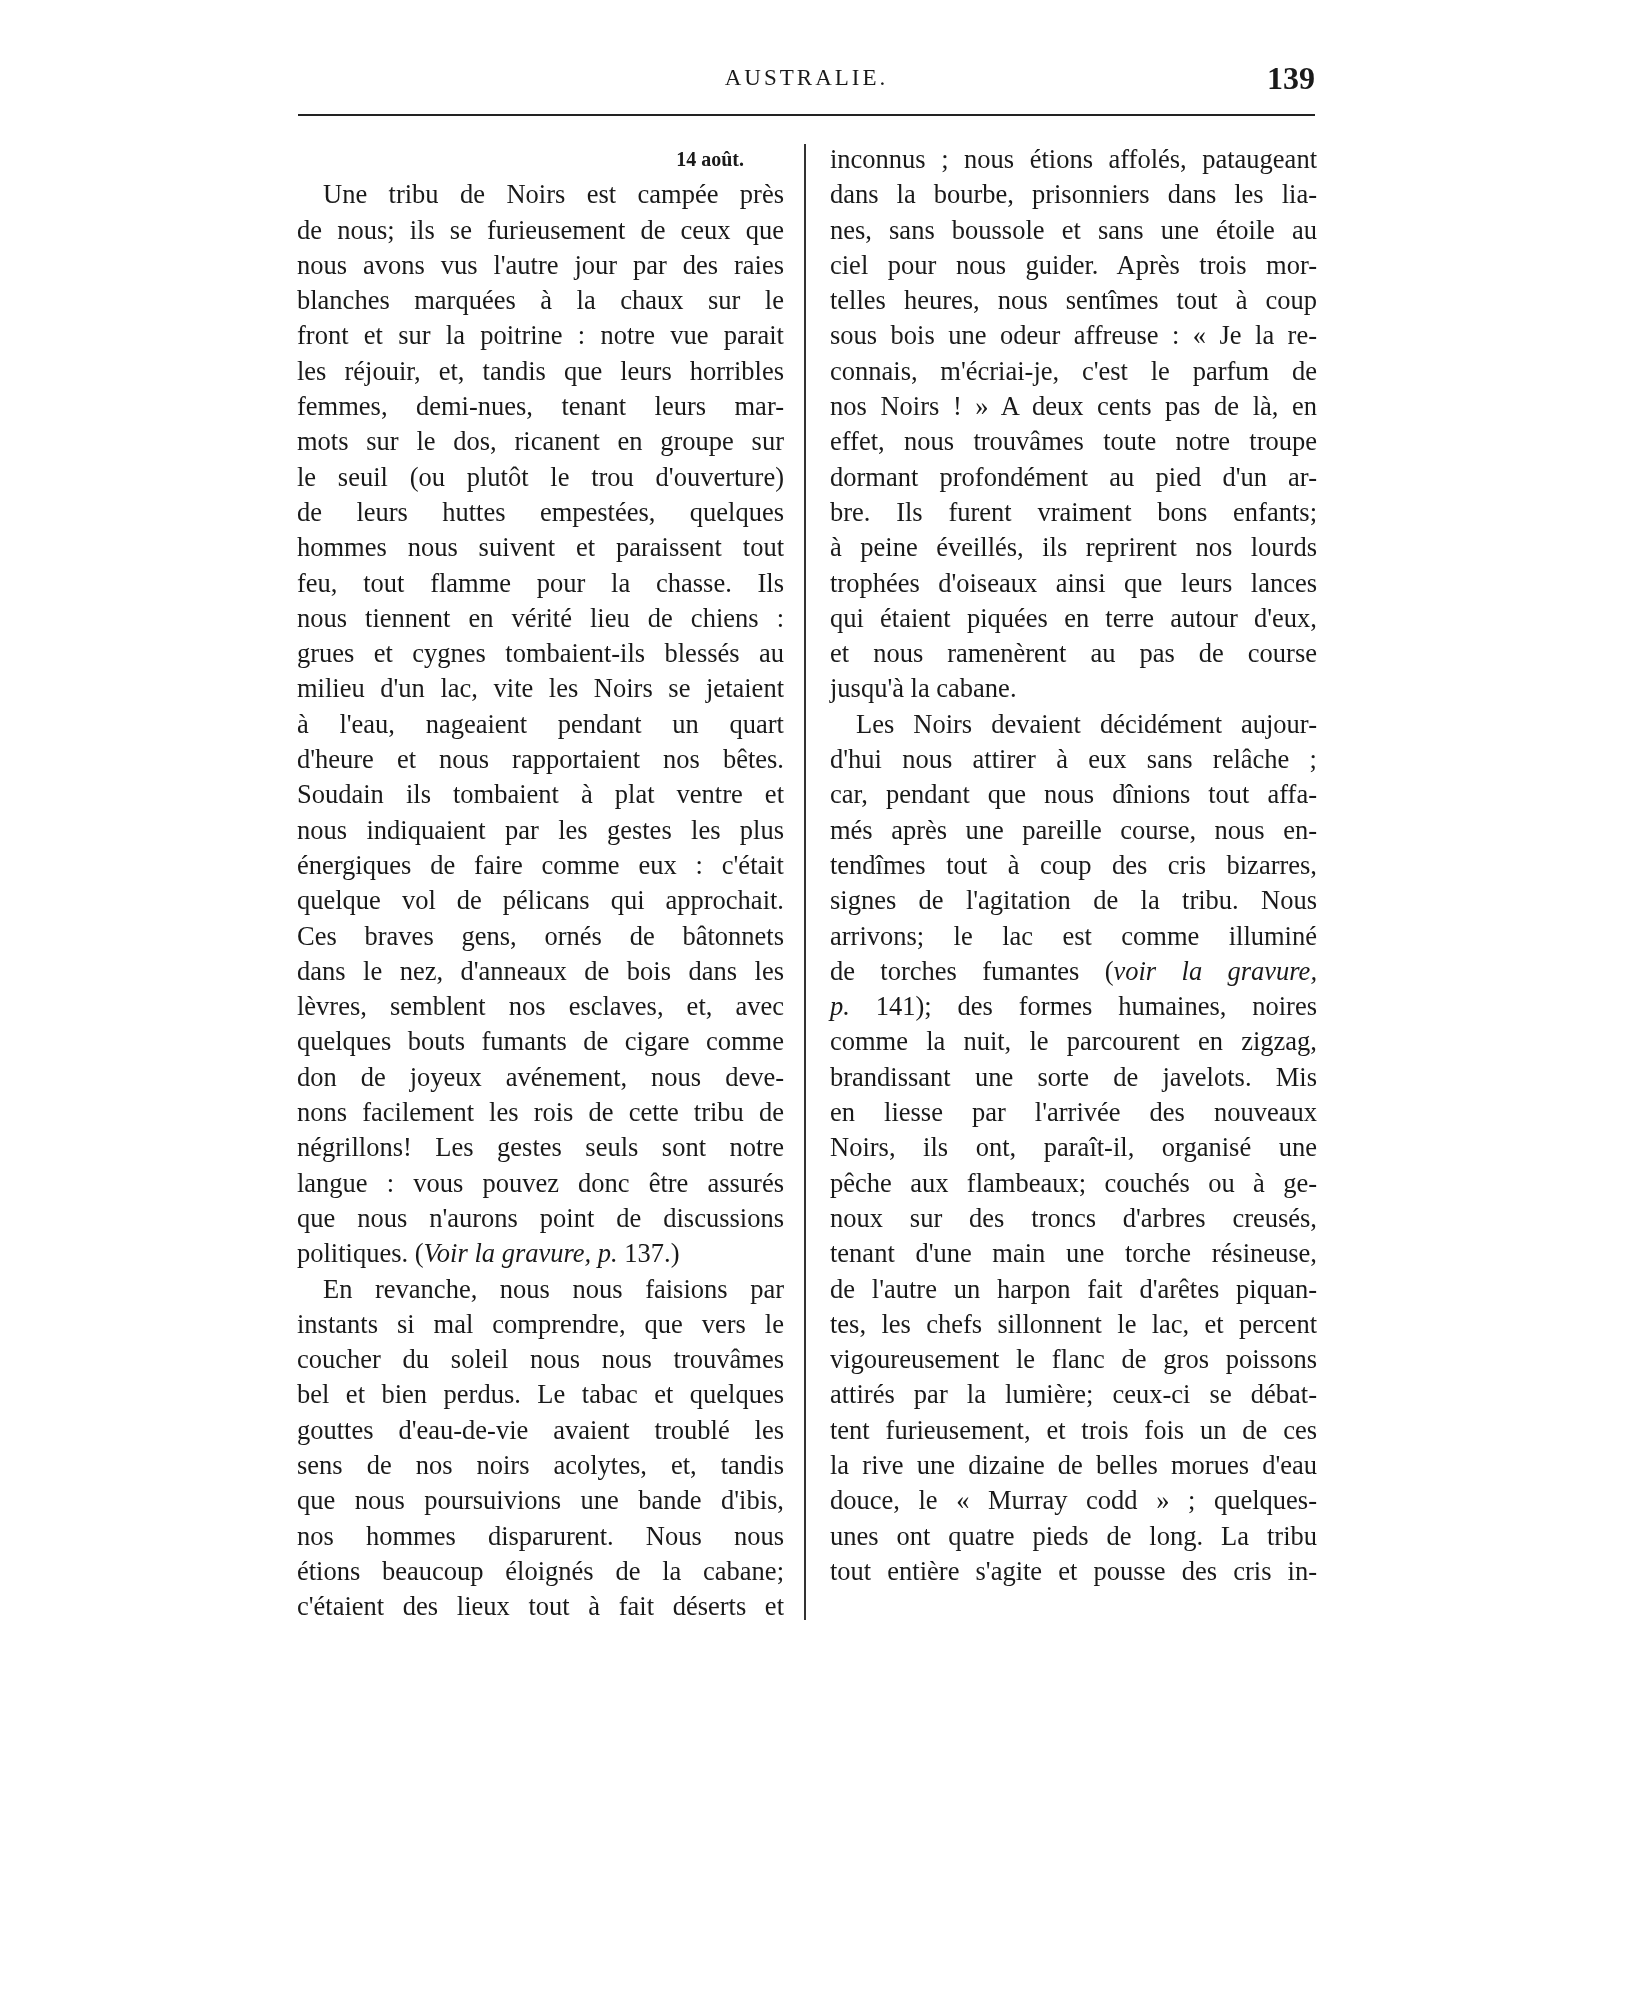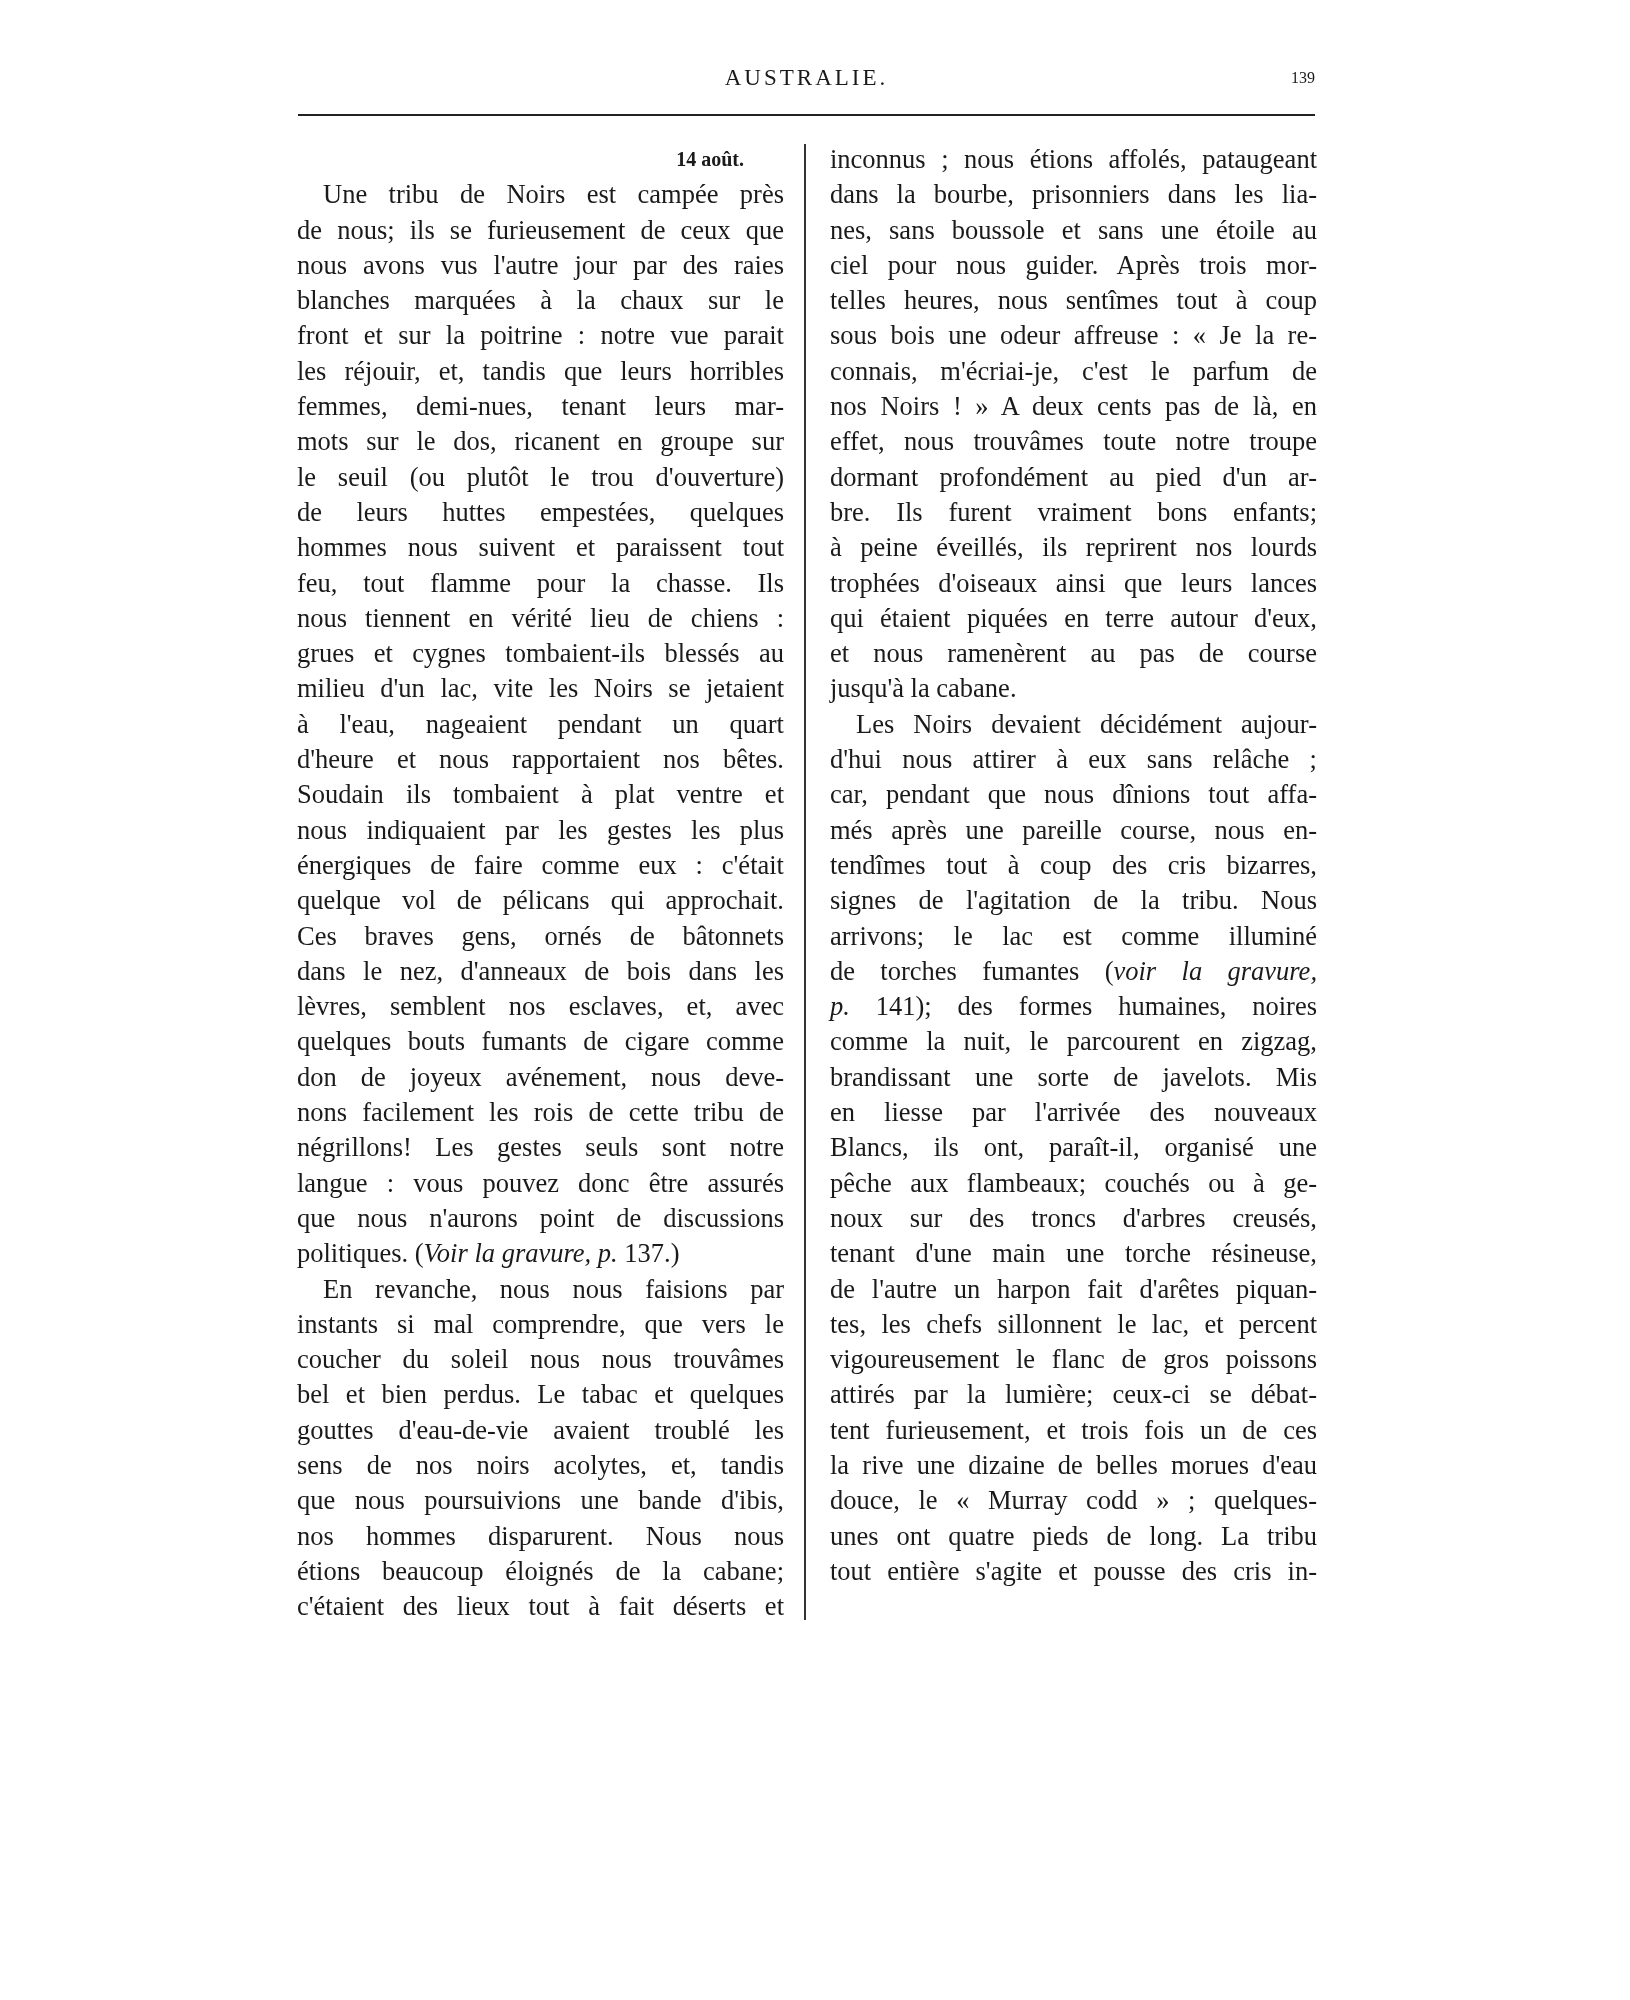--- a/index.html
+++ b/index.html
@@ -30,22 +30,22 @@
     text-align: center;
     font-size: 23px;
     letter-spacing: 3px;
     font-weight: normal;
     line-height: 32px;
   }
   .page-number {
     position: absolute;
     right: 0;
     top: 0;
-    font-size: 16px;
-    font-weight: normal;
+    font-size: 32px;
+    font-weight: bold;
     line-height: 32px;
   }
   .head-rule {
     position: absolute;
     top: 114px;
     left: 298px;
     width: 1017px;
     height: 0;
     border-top: 2.5px solid #222;
   }
@@ -170,21 +170,21 @@
     <span class="line">car, pendant que nous dînions tout affa-</span>
     <span class="line">més après une pareille course, nous en-</span>
     <span class="line">tendîmes tout à coup des cris bizarres,</span>
     <span class="line">signes de l'agitation de la tribu. Nous</span>
     <span class="line">arrivons; le lac est comme illuminé</span>
     <span class="line"><span>de torches fumantes (</span><i>voir la gravure,</i></span>
     <span class="line"><i>p.</i><span> 141</span><span>); des formes humaines, noires</span></span>
     <span class="line">comme la nuit, le parcourent en zigzag,</span>
     <span class="line">brandissant une sorte de javelots. Mis</span>
     <span class="line">en liesse par l'arrivée des nouveaux</span>
-    <span class="line">Blancs, ils ont, paraît-il, organisé une</span>
+    <span class="line">Noirs, ils ont, paraît-il, organisé une</span>
     <span class="line">pêche aux flambeaux; couchés ou à ge-</span>
     <span class="line">noux sur des troncs d'arbres creusés,</span>
     <span class="line">tenant d'une main une torche résineuse,</span>
     <span class="line">de l'autre un harpon fait d'arêtes piquan-</span>
     <span class="line">tes, les chefs sillonnent le lac, et percent</span>
     <span class="line">vigoureusement le flanc de gros poissons</span>
     <span class="line">attirés par la lumière; ceux-ci se débat-</span>
     <span class="line">tent furieusement, et trois fois un de ces</span>
     <span class="line">la rive une dizaine de belles morues d'eau</span>
     <span class="line">douce, le « Murray codd » ; quelques-</span>

